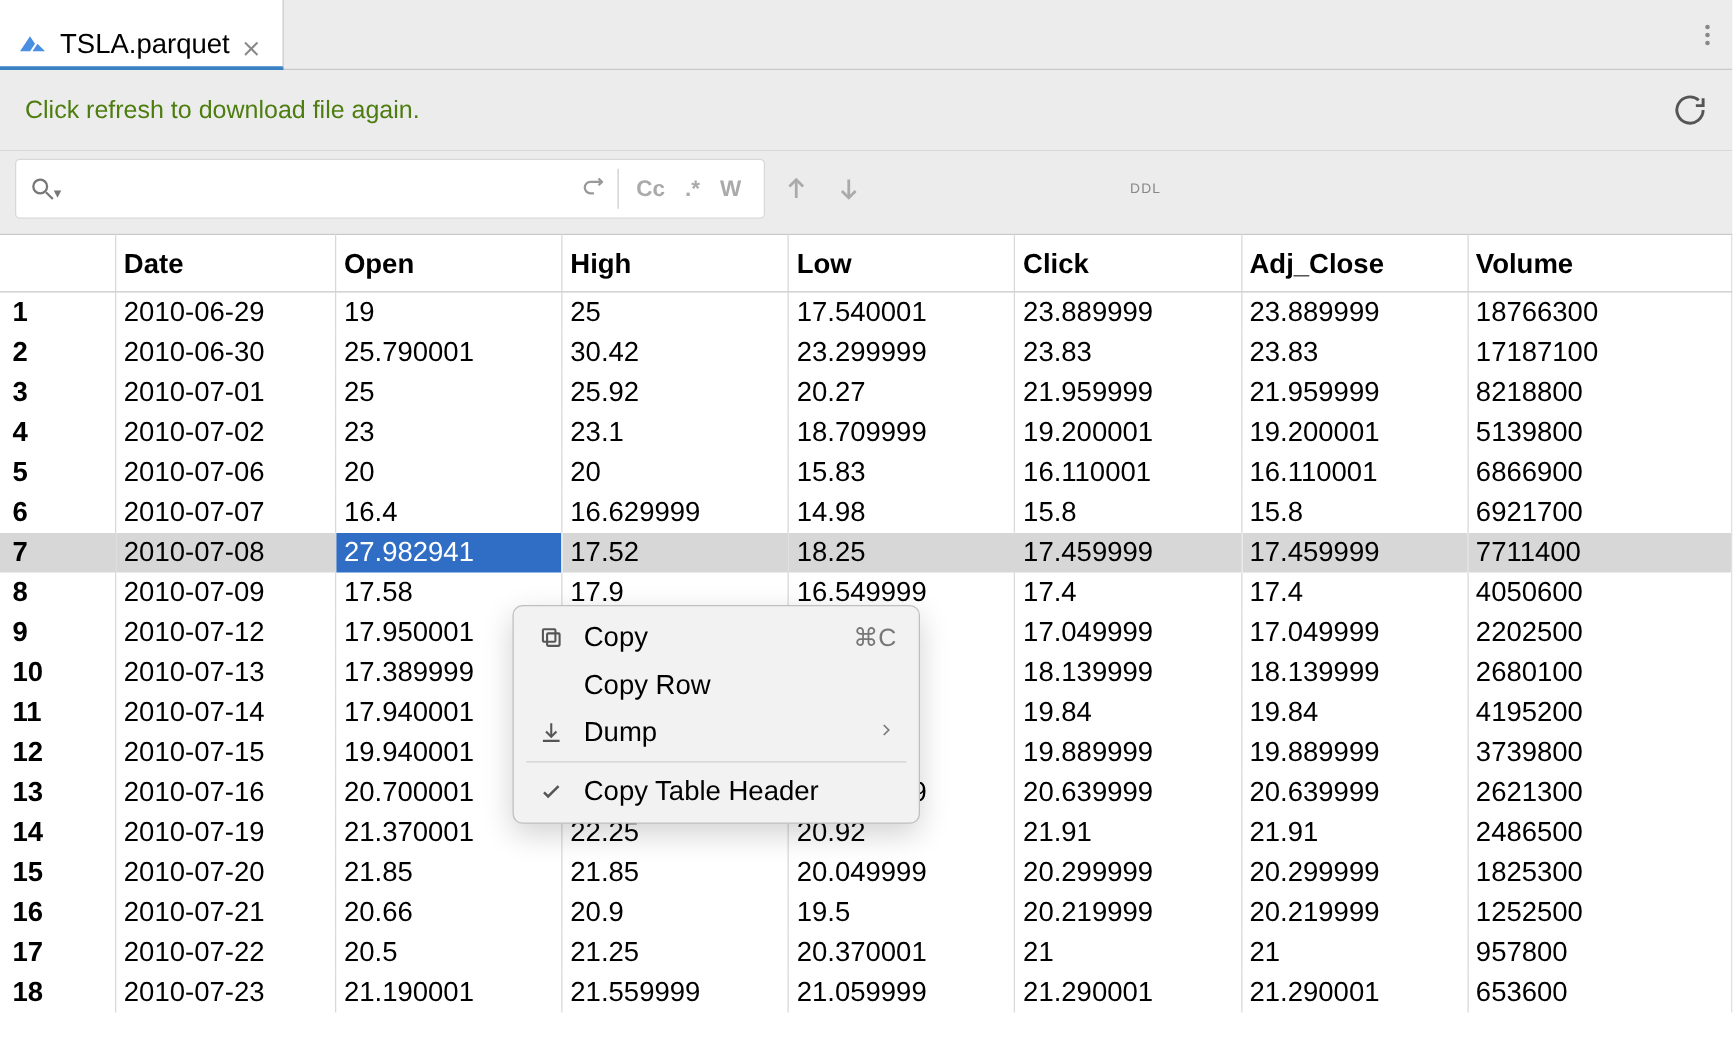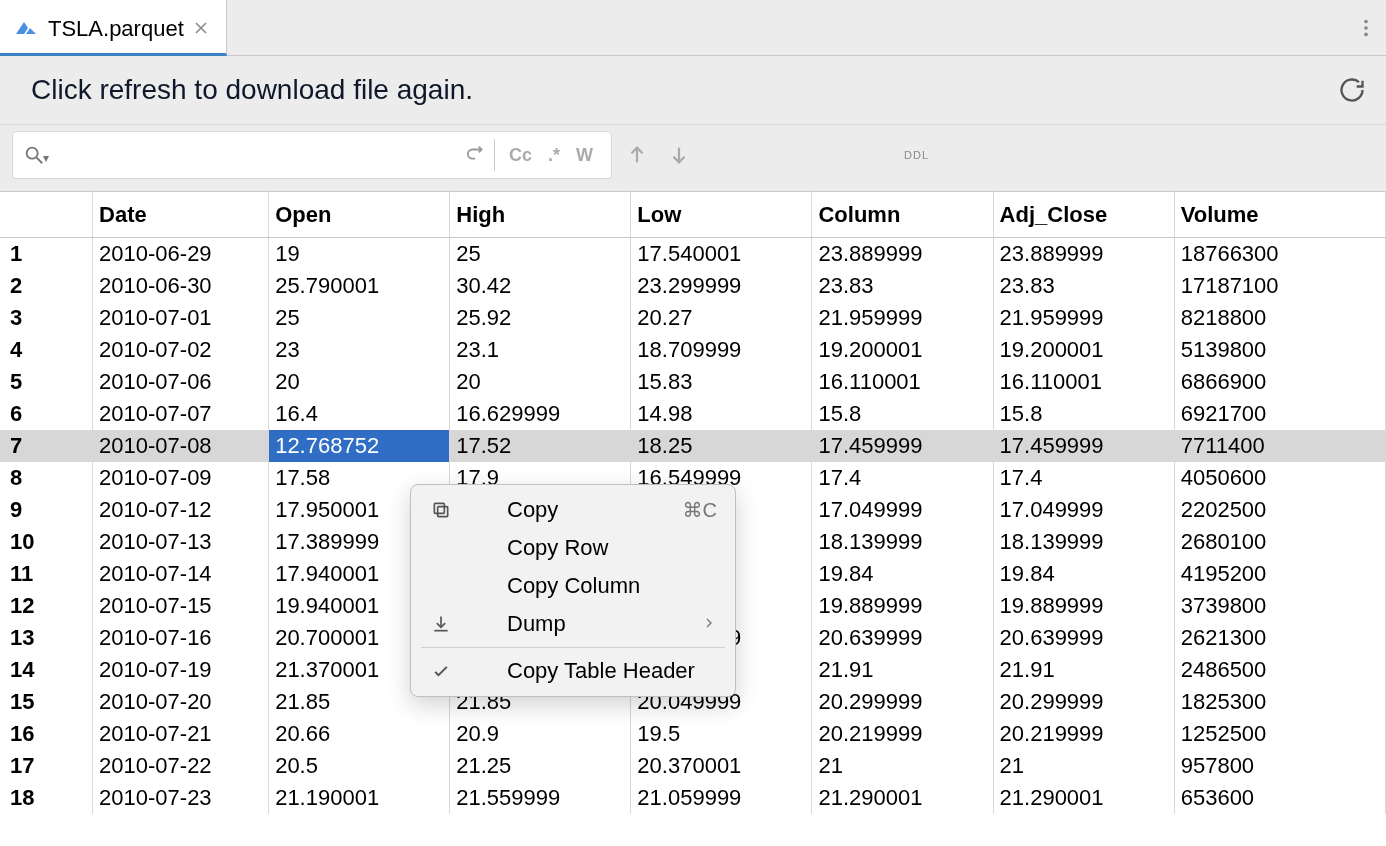--- a/index.html
+++ b/index.html
@@ -14,21 +14,21 @@
   }
   .tabbar {
     display: flex;
     align-items: stretch;
     background: #ececec;
     border-bottom: 1px solid #c8c8c8;
     height: 56px;
   }
   .tab {
     display: flex;
-    align-items: flex-start;
+    align-items: center;
     gap: 10px;
     padding: 16px 18px 0 14px;
     background: #fff;
     border-right: 1px solid #c8c8c8;
     border-bottom: 3px solid #3b82c4;
     height: 56px;
   }
   .tab .file-icon { width: 24px; height: 24px; color: #4a90e2; }
   .tab .label { font-size: 22px; color: #000; }
   .tab .close { width: 14px; height: 14px; color: #888; cursor: pointer; }
@@ -37,21 +37,21 @@
     width: 40px; display: flex; align-items: center; justify-content: center;
     color: #888; cursor: pointer;
   }
   .info-row {
     display: flex;
     align-items: center;
     background: #ececec;
     padding: 18px 20px;
     border-bottom: 1px solid #d8d8d8;
   }
-  .info-row .info-text { font-size: 28px; color: #0f172a; flex: 1; margin-left: 11px; }
+  .info-row .info-text { font-size: 20px; color: #4d7c0f; flex: 1; }
   .info-row .refresh { width: 28px; height: 28px; color: #555; cursor: pointer; }
   .toolbar {
     display: flex;
     align-items: center;
     background: #ececec;
     padding: 6px 12px 12px 12px;
     gap: 8px;
   }
   .searchbox {
     display: flex; align-items: center;
@@ -134,21 +134,21 @@
     font-size: 22px;
   }
   .context-menu .item {
     display: flex;
     align-items: center;
     gap: 14px;
     padding: 6px 18px;
     cursor: pointer;
   }
   .context-menu .item .mi-icon { width: 24px; display:flex; justify-content:center; color:#555; }
-  .context-menu .item .mi-label { flex: 1; margin-left: 40px; }
+  .context-menu .item .mi-label { flex: 1; }
   .context-menu .item .mi-hint { color: #777; font-size: 20px; }
   .context-menu .sep { height:1px; background:#d0d0d0; margin: 4px 10px; }
 </style>
 </head>
 <body>
 
 <div class="tabbar">
   <div class="tab">
     <span class="file-icon">
       <svg viewBox="0 0 24 24" width="24" height="24" fill="currentColor">
@@ -230,21 +230,21 @@
       <col class="col-adj">
       <col class="col-vol">
   </colgroup>
   <thead>
     <tr>
       <th class="rownum"></th>
       <th>Date</th>
       <th>Open</th>
       <th>High</th>
       <th>Low</th>
-      <th>Column</th>
+      <th>Click</th>
       <th>Adj_Close</th>
       <th>Volume</th>
     </tr>
   </thead>
   <tbody id="grid-body">
       <tr>
         <th class="rownum">1</th>
         <td>2010-06-29</td>
         <td>19</td>
         <td>25</td>
@@ -299,21 +299,21 @@
         <td>16.4</td>
         <td>16.629999</td>
         <td>14.98</td>
         <td>15.8</td>
         <td>15.8</td>
         <td>6921700</td>
       </tr>
       <tr class="sel">
         <th class="rownum">7</th>
         <td>2010-07-08</td>
-        <td class="active">12.768752</td>
+        <td class="active">27.982941</td>
         <td>17.52</td>
         <td>18.25</td>
         <td>17.459999</td>
         <td>17.459999</td>
         <td>7711400</td>
       </tr>
       <tr>
         <th class="rownum">8</th>
         <td>2010-07-09</td>
         <td>17.58</td>
@@ -435,24 +435,20 @@
         </svg>
     </span>
     <span class="mi-label">Copy</span>
     <span class="mi-hint">⌘C</span>
   </div>
   <div class="item">
     <span class="mi-icon"></span>
     <span class="mi-label">Copy Row</span>
   </div>
   <div class="item">
-    <span class="mi-icon"></span>
-    <span class="mi-label">Copy Column</span>
-  </div>
-  <div class="item">
     <span class="mi-icon">
       <svg viewBox="0 0 24 24" width="20" height="20" fill="none" stroke="currentColor" stroke-width="2">
           <path d="M12 3v12"></path>
           <path d="M7 11l5 5 5-5"></path>
           <path d="M4 20h16"></path>
         </svg>
     </span>
     <span class="mi-label">Dump</span>
     <span class="mi-hint">
       <svg viewBox="0 0 24 24" width="16" height="16" fill="none" stroke="currentColor" stroke-width="2">

